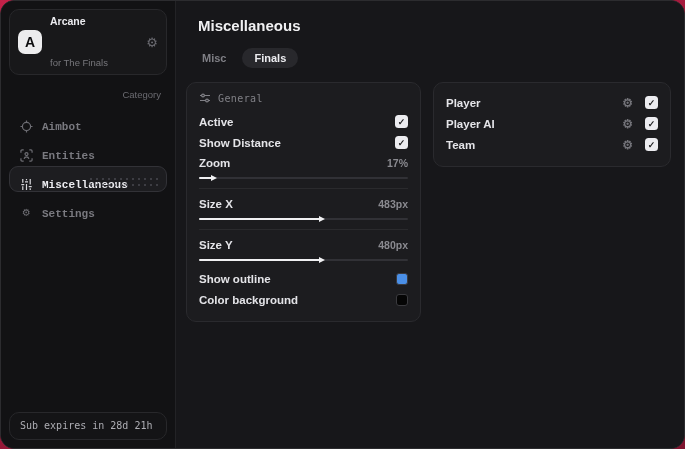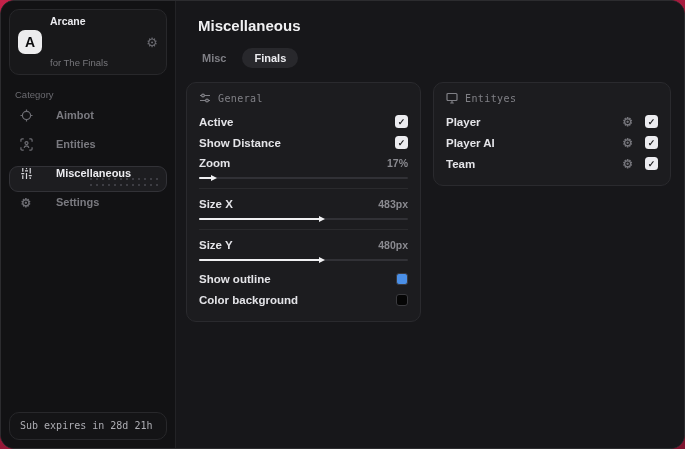--- a/index.html
+++ b/index.html
@@ -34,26 +34,26 @@
     width:24px; height:24px; background:#ececee; border-radius:7px;
     color:#0c0c0e; font-weight:bold; font-size:14px;
     display:flex; align-items:center; justify-content:center;
   }
   .brand-text { display:flex; flex-direction:column; line-height:1.25;gap:29px; }
   .brand-title { font-size:10.5px; font-weight:bold; color:#ececf0; }
   .brand-sub { font-size:9.5px; color:#77777c; }
   .brand-gear {
     margin-left:auto; color:#6a6a70; font-size:13px; line-height:1; cursor:pointer;
   }
-  .category-label { font-size:9.5px; color:#6b6b71; margin:14px 6px 8px; }
+  .category-label { font-size:9.5px; color:#6b6b71; margin:14px 6px 8px;text-align:right; }
   .side-item {
-    display:flex; align-items:flex-start; gap:23px;
+    display:flex; align-items:flex-end; gap:9px;
     height:26px; padding:0 9px; margin-bottom:3px;
     color:#7a7a80; font-size:11px; font-weight:600;
-    border:1px solid transparent; border-radius:9px; cursor:pointer;
+    border:1px solid transparent; border-radius:9px; cursor:pointer;font-family:Liberation Mono, monospace;
   }
   .side-item .ico { width:14px; display:flex; justify-content:center; color:#6d6d73; }
   .side-item.active {
     background:#1d1d20; border-color:#323237; color:#ececf0; position:relative; overflow:hidden;
   }
   .side-item.active .ico { color:#d8d8dc; }
   .side-item.active::after {
     content:""; position:absolute; right:6px; bottom:3px; width:72px; height:12px;
     background-image:radial-gradient(#45454c 1px, transparent 1.1px);
     background-size:6px 6px; opacity:.8;
@@ -240,27 +240,20 @@
           <span class="swatch" style="background:#4a8fe7"></span>
         </div>
 
         <div class="row">
           <span>Color background</span>
           <span class="swatch" style="background:#050505"></span>
         </div>
       </div>
 
       <div class="panel panel-entities">
-        <div class="panel-head">
-          <svg width="12" height="12" viewBox="0 0 12 12" fill="none" stroke="#808086" stroke-width="1.2">
-            <rect x="1" y="1.5" width="10" height="7" rx="1"></rect>
-              <path d="M4.2 11h3.6M6 8.5V11"></path>
-          </svg>
-          <span>Entityes</span>
-        </div>
 
         <div class="row">
           <span>Player</span>
           <span class="ent-right">
             <span class="gear-btn">⚙</span>
             <span class="checkbox">✓</span>
           </span>
         </div>
 
         <div class="row">

